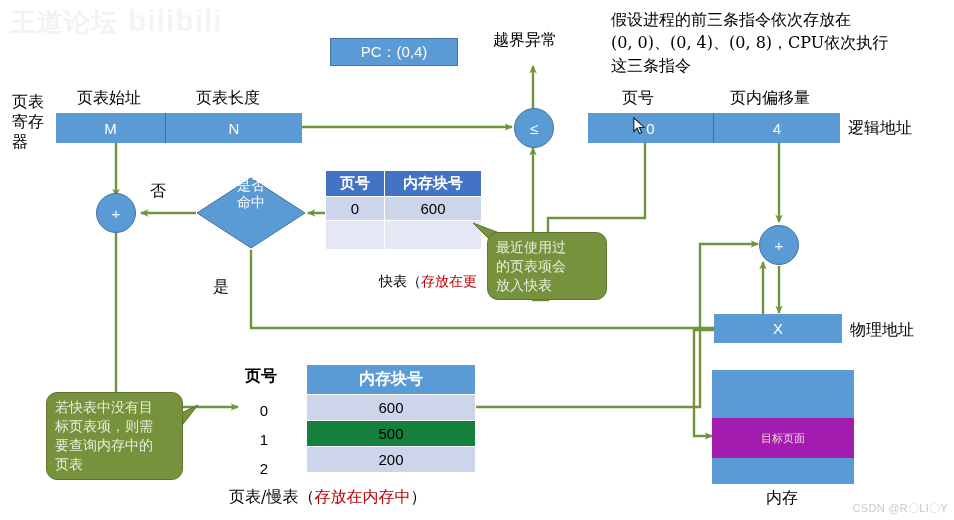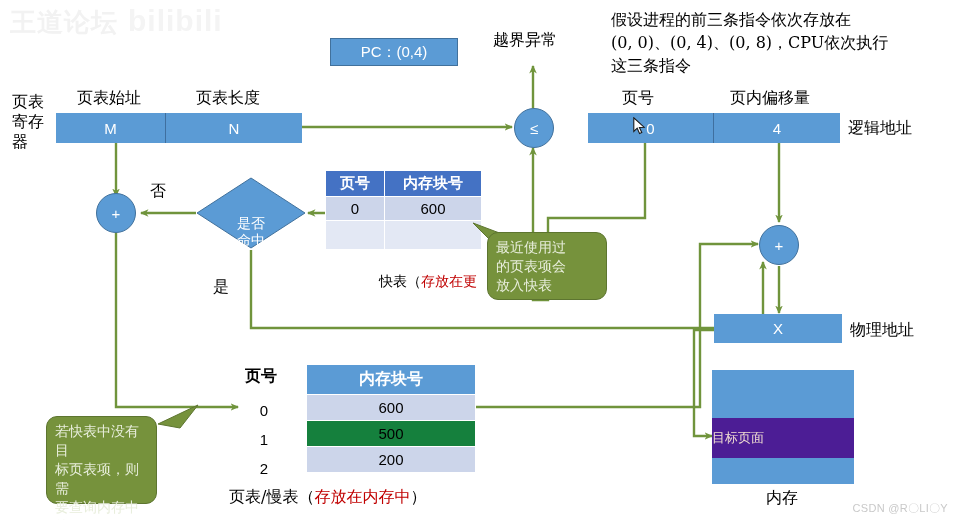--- a/index.html
+++ b/index.html
@@ -101,21 +101,21 @@
 
   
   .diamond-wrap { width: 110px; height: 72px; }
   .diamond-text {
     position: absolute;
     left: 0; top: 0;
     width: 110px; height: 72px;
     display: flex;
     flex-direction: column;
     align-items: center;
-    justify-content: flex-end;
+    justify-content: flex-start;
     color: #ffffff;
     font-family: "DejaVu Serif", "Liberation Serif", serif;
     font-size: 14px;
     line-height: 17px;
     pointer-events: none;
   }
 
   
   table.tbl { border-collapse: collapse; }
   table.tbl th {
@@ -173,27 +173,27 @@
     font-size: 14px;
     line-height: 19px;
     padding: 5px 8px;
     box-sizing: border-box;
   }
 
   
   .mem-seg { width: 100%; box-sizing: border-box; }
   .mem-blue { background: #5b9bd5; }
   .mem-orange {
-    background: #4c1d95;
+    background: #a21caf;
     color: #f0ddd2;
     display: flex;
     align-items: center;
-    justify-content: flex-start;
-    font-family: "DejaVu Serif", "Liberation Serif", serif;
-    font-size: 13px;
+    justify-content: center;
+    font-family: "DejaVu Serif", "Liberation Serif", serif;
+    font-size: 11px;
   }
 
   svg.overlay {
     position: absolute;
     left: 0; top: 0;
     width: 954px; height: 520px;
     pointer-events: none;
   }
   svg.cursor { position: absolute; pointer-events: none; }
 </style>
@@ -364,21 +364,21 @@
     </table>
   </div>
 
   <div class="abs lab" style="left:229px; top:487px;">
     <span>页表/慢表（</span><span class="red">存放在内存中</span><span>）</span>
   </div>
 
   <svg class="abs" style="left:150px; top:404px;" width="50" height="26" viewBox="0 0 50 26">
     <path d="M48,1 L8,20 L30,24 Z" fill="#76923c" stroke="#5d7530" stroke-width="1"></path>
   </svg>
-  <div class="abs callout" style="left:46px; top:416px; width:111px; height:88px;">
+  <div class="abs callout" style="left:46px; top:392px; width:137px; height:88px;">
     <div>若快表中没有目</div>
     <div>标页表项，则需</div>
     <div>要查询内存中的</div>
     <div>页表</div>
   </div>
 
   <div class="abs circ" style="left:759px; top:225px; width:40px; height:40px;">
     <span>+</span>
   </div>
 

